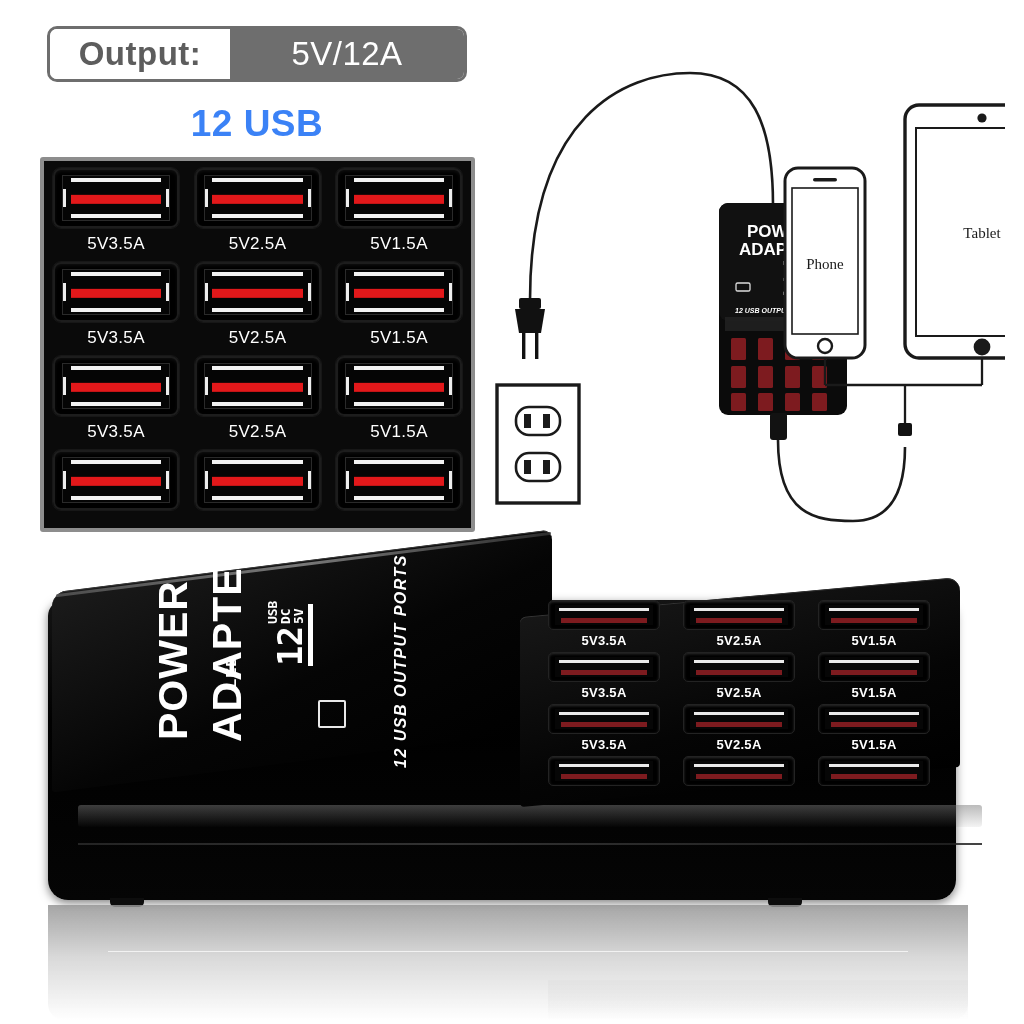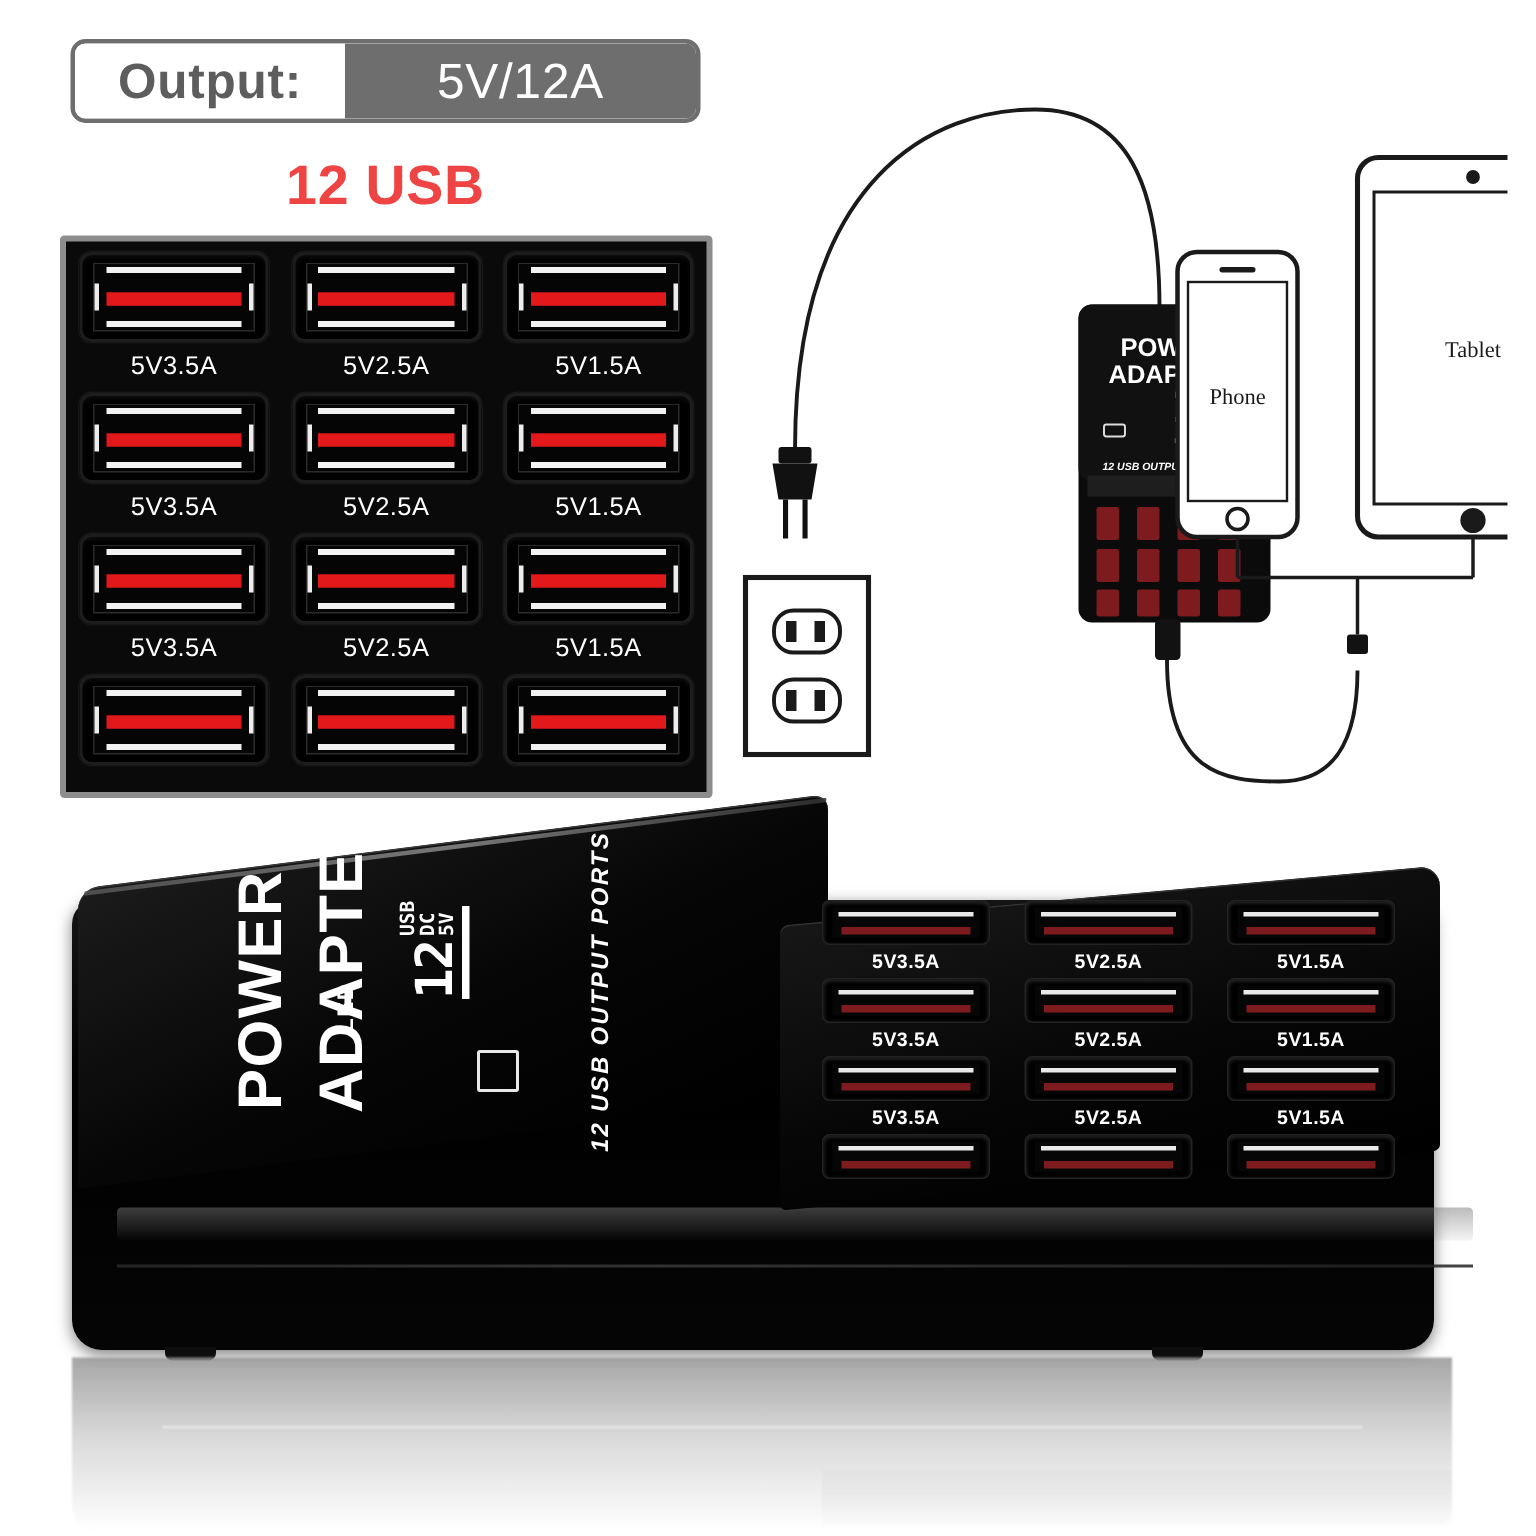--- a/index.html
+++ b/index.html
@@ -9,21 +9,21 @@
   
   #output-badge{position:absolute;left:47px;top:26px;width:420px;height:56px;
     border:3px solid #6e6e6e;border-radius:10px;box-sizing:border-box;
     display:flex;overflow:hidden;background:#fff;}
   #output-badge .lbl{flex:0 0 180px;display:flex;align-items:center;justify-content:center;
     color:#5d5d5d;font-weight:bold;font-size:33px;letter-spacing:.5px;background:#fff;}
   #output-badge .val{flex:1;display:flex;align-items:center;justify-content:center;
     background:#6e6e6e;color:#fff;font-weight:normal;font-size:33px;letter-spacing:.5px;}
 
   #usb-count-title{position:absolute;left:47px;top:103px;width:420px;text-align:center;
-    color:#ef4444;font-weight:bold;font-size:37px;letter-spacing:.5px;}
+    color:#3b82f6;font-weight:bold;font-size:37px;letter-spacing:.5px;}
 
   
   #port-panel{position:absolute;left:40px;top:157px;width:435px;height:375px;
     background:#0a0a0a;border:4px solid #8d8d8d;box-sizing:border-box;
     border-radius:3px;padding:6px 8px;}
   #port-panel .prow{display:flex;justify-content:space-between;}
   #port-panel .pcell{width:128px;}
   .usbport{position:relative;height:62px;background:#000;border-radius:9px;
     box-shadow:inset 0 0 0 2px #1d1d1d, inset 0 2px 5px rgba(255,255,255,.10);
     border:1px solid #171717;box-sizing:border-box;padding:7px 9px;}

